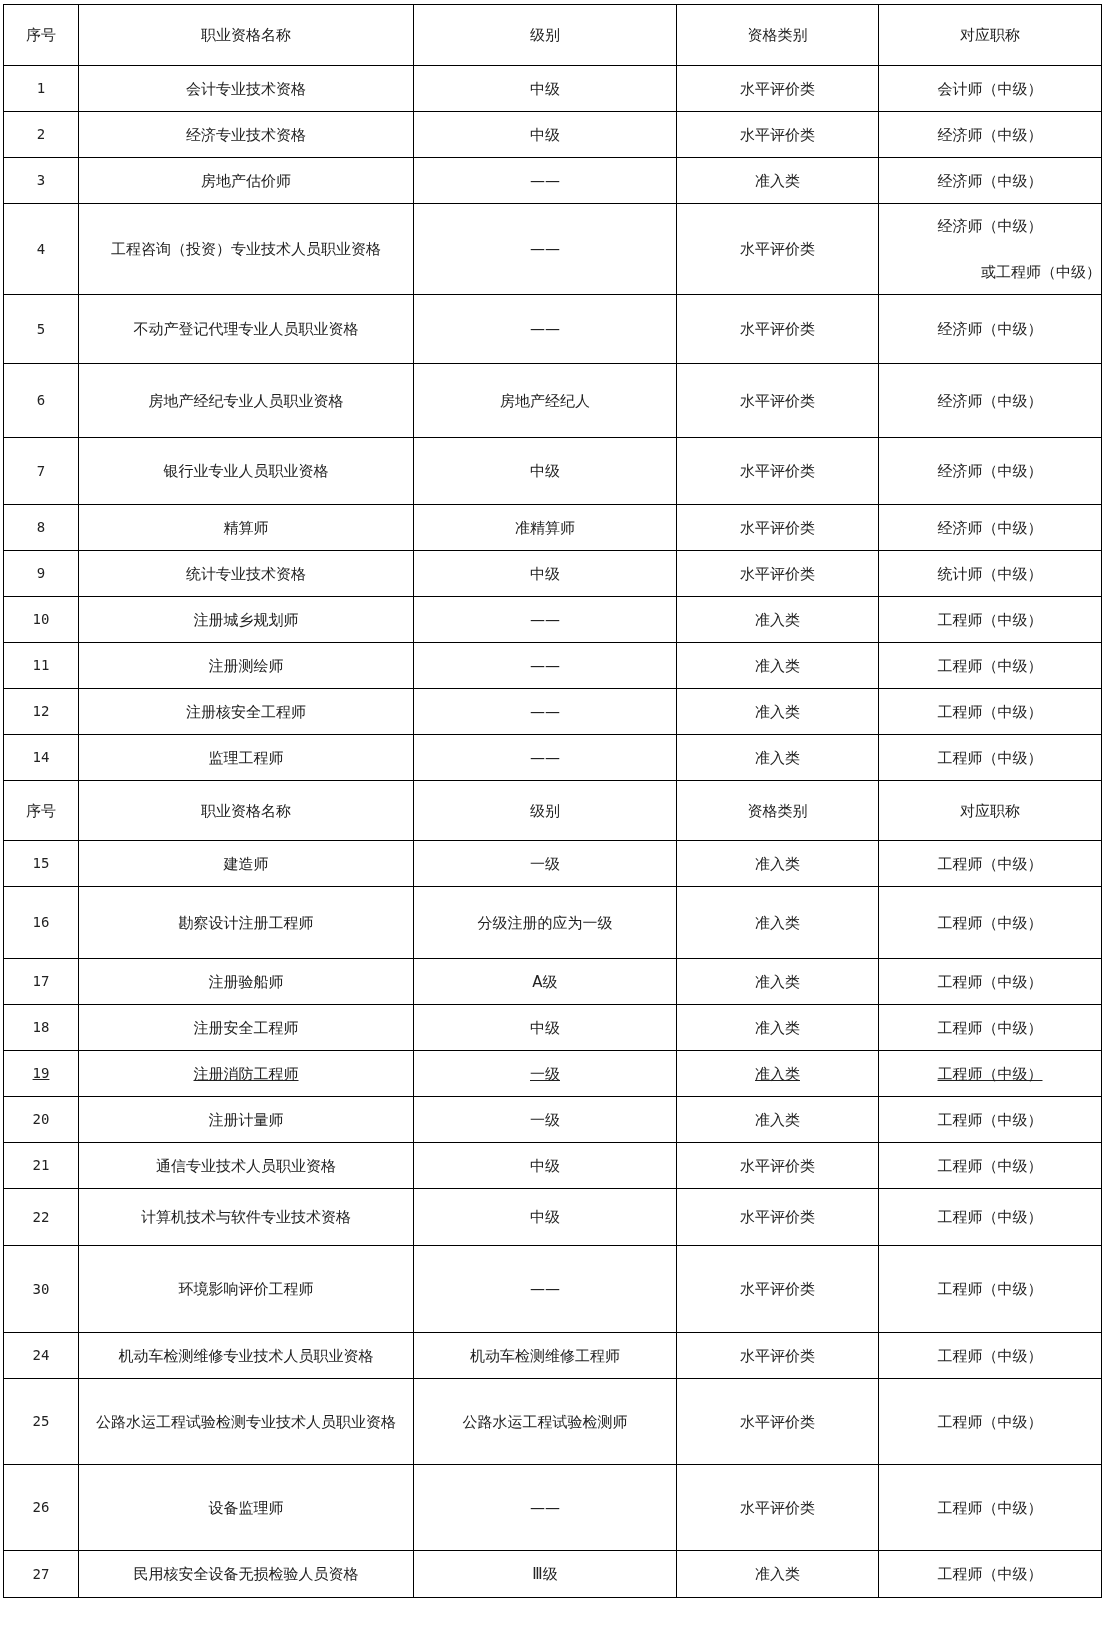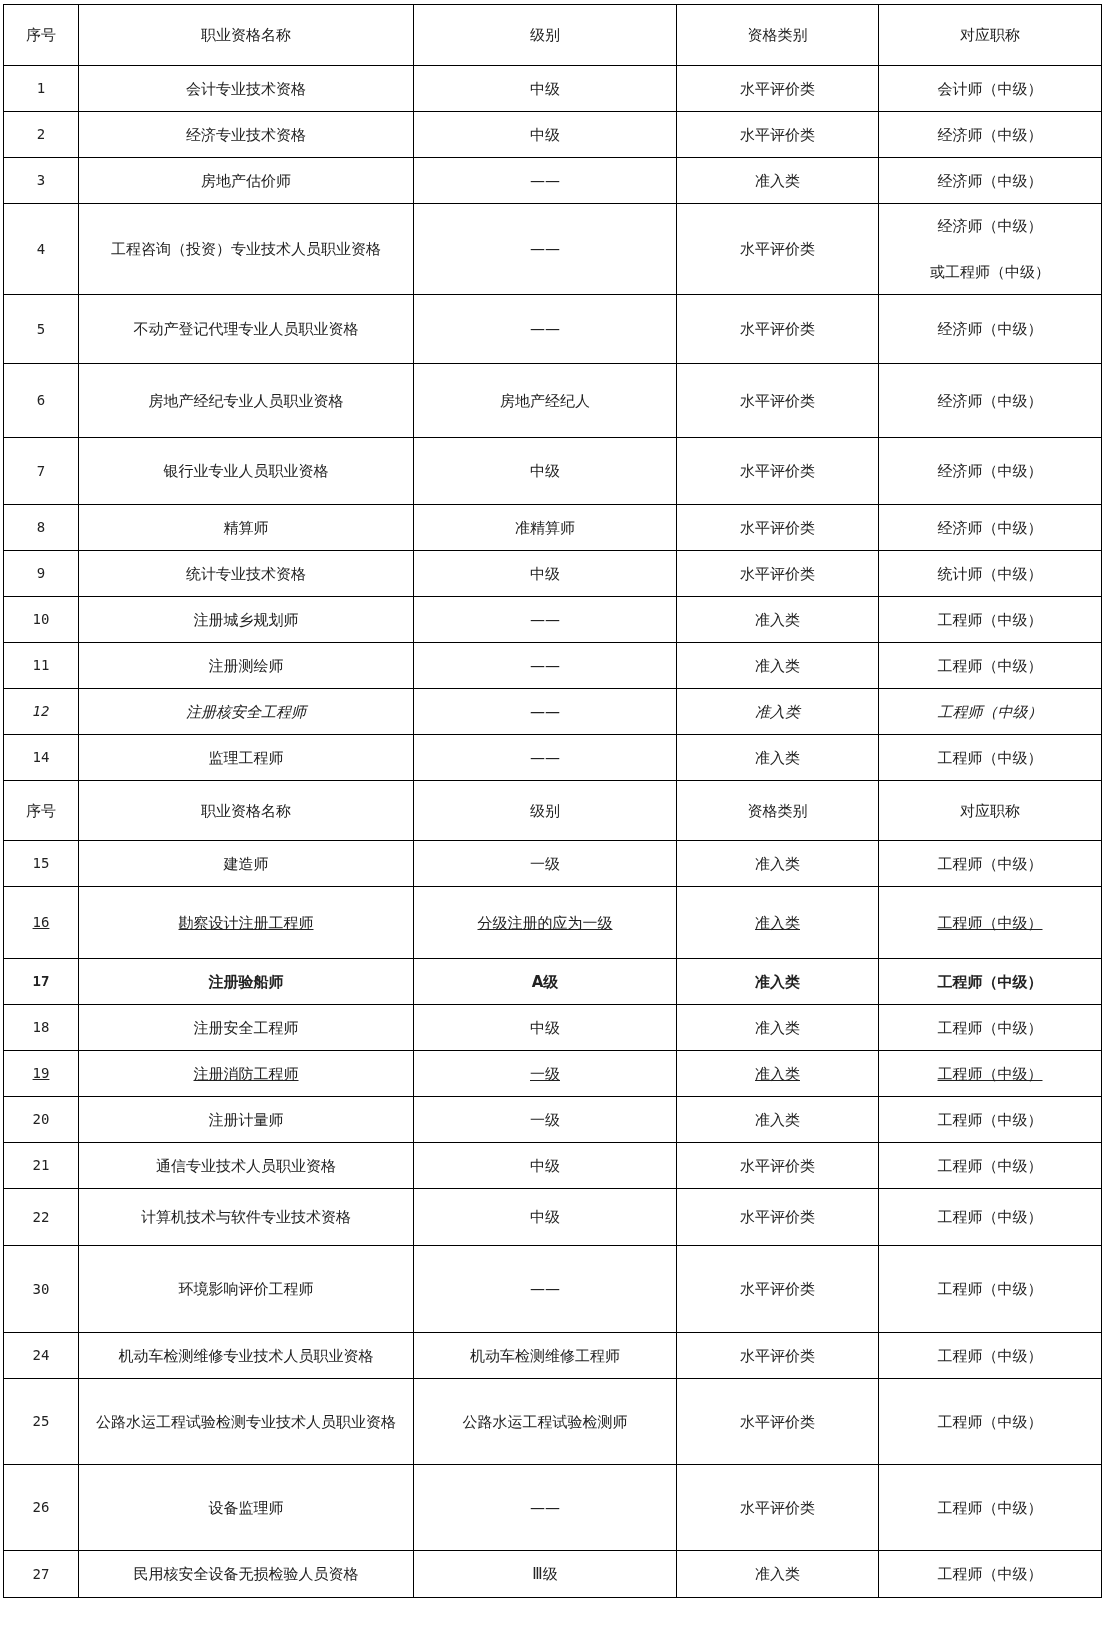--- a/index.html
+++ b/index.html
@@ -3,21 +3,21 @@
 <meta charset="utf-8">
 <style>
   html, body { margin: 0; padding: 0; background: #ffffff; }
   body { width: 1106px; height: 1641px; position: relative; overflow: hidden;
          font-family: "DejaVu Sans", "Liberation Sans", sans-serif; color: #222; }
   table { position: absolute; left: 3px; top: 4px; border-collapse: collapse; table-layout: fixed; width: 1098px; }
   td { border: 1.5px solid #000; text-align: center; vertical-align: middle; font-size: 15px; padding: 0; line-height: 1.2; }
   td.num { font-family: "DejaVu Sans Mono", "Liberation Mono", monospace; font-size: 14px; }
   .two-line { position: relative; height: 100%; }
   .two-line .l1 { display: block; text-align: center; margin-bottom: 28px; }
-  .two-line .l2 { display: block; text-align: center; }
+  .two-line .l2 { display: block; text-align: right; }
 </style>
 </head>
 <body>
 
 <table>
   <colgroup>
     <col style="width:75px">
       <col style="width:335px">
       <col style="width:263px">
       <col style="width:202px">
@@ -106,21 +106,21 @@
         <td>准入类</td>
         <td>工程师（中级）</td>
       </tr>
       <tr style="height: 46px;">
         <td class="num">11</td>
         <td>注册测绘师</td>
         <td>——</td>
         <td>准入类</td>
         <td>工程师（中级）</td>
       </tr>
-      <tr style="height: 46px; font-style: italic;">
+      <tr style="height: 46px;">
         <td class="num">12</td>
         <td>注册核安全工程师</td>
         <td>——</td>
         <td>准入类</td>
         <td>工程师（中级）</td>
       </tr>
       <tr style="height: 46px;">
         <td class="num">14</td>
         <td>监理工程师</td>
         <td>——</td>
@@ -134,28 +134,28 @@
         <td>资格类别</td>
         <td>对应职称</td>
       </tr>
       <tr style="height: 46px;">
         <td class="num">15</td>
         <td>建造师</td>
         <td>一级</td>
         <td>准入类</td>
         <td>工程师（中级）</td>
       </tr>
-      <tr style="height: 72px; text-decoration: underline;">
+      <tr style="height: 72px;">
         <td class="num">16</td>
         <td>勘察设计注册工程师</td>
         <td>分级注册的应为一级</td>
         <td>准入类</td>
         <td>工程师（中级）</td>
       </tr>
-      <tr style="height: 46px; font-weight: bold;">
+      <tr style="height: 46px;">
         <td class="num">17</td>
         <td>注册验船师</td>
         <td>A级</td>
         <td>准入类</td>
         <td>工程师（中级）</td>
       </tr>
       <tr style="height: 46px;">
         <td class="num">18</td>
         <td>注册安全工程师</td>
         <td>中级</td>

